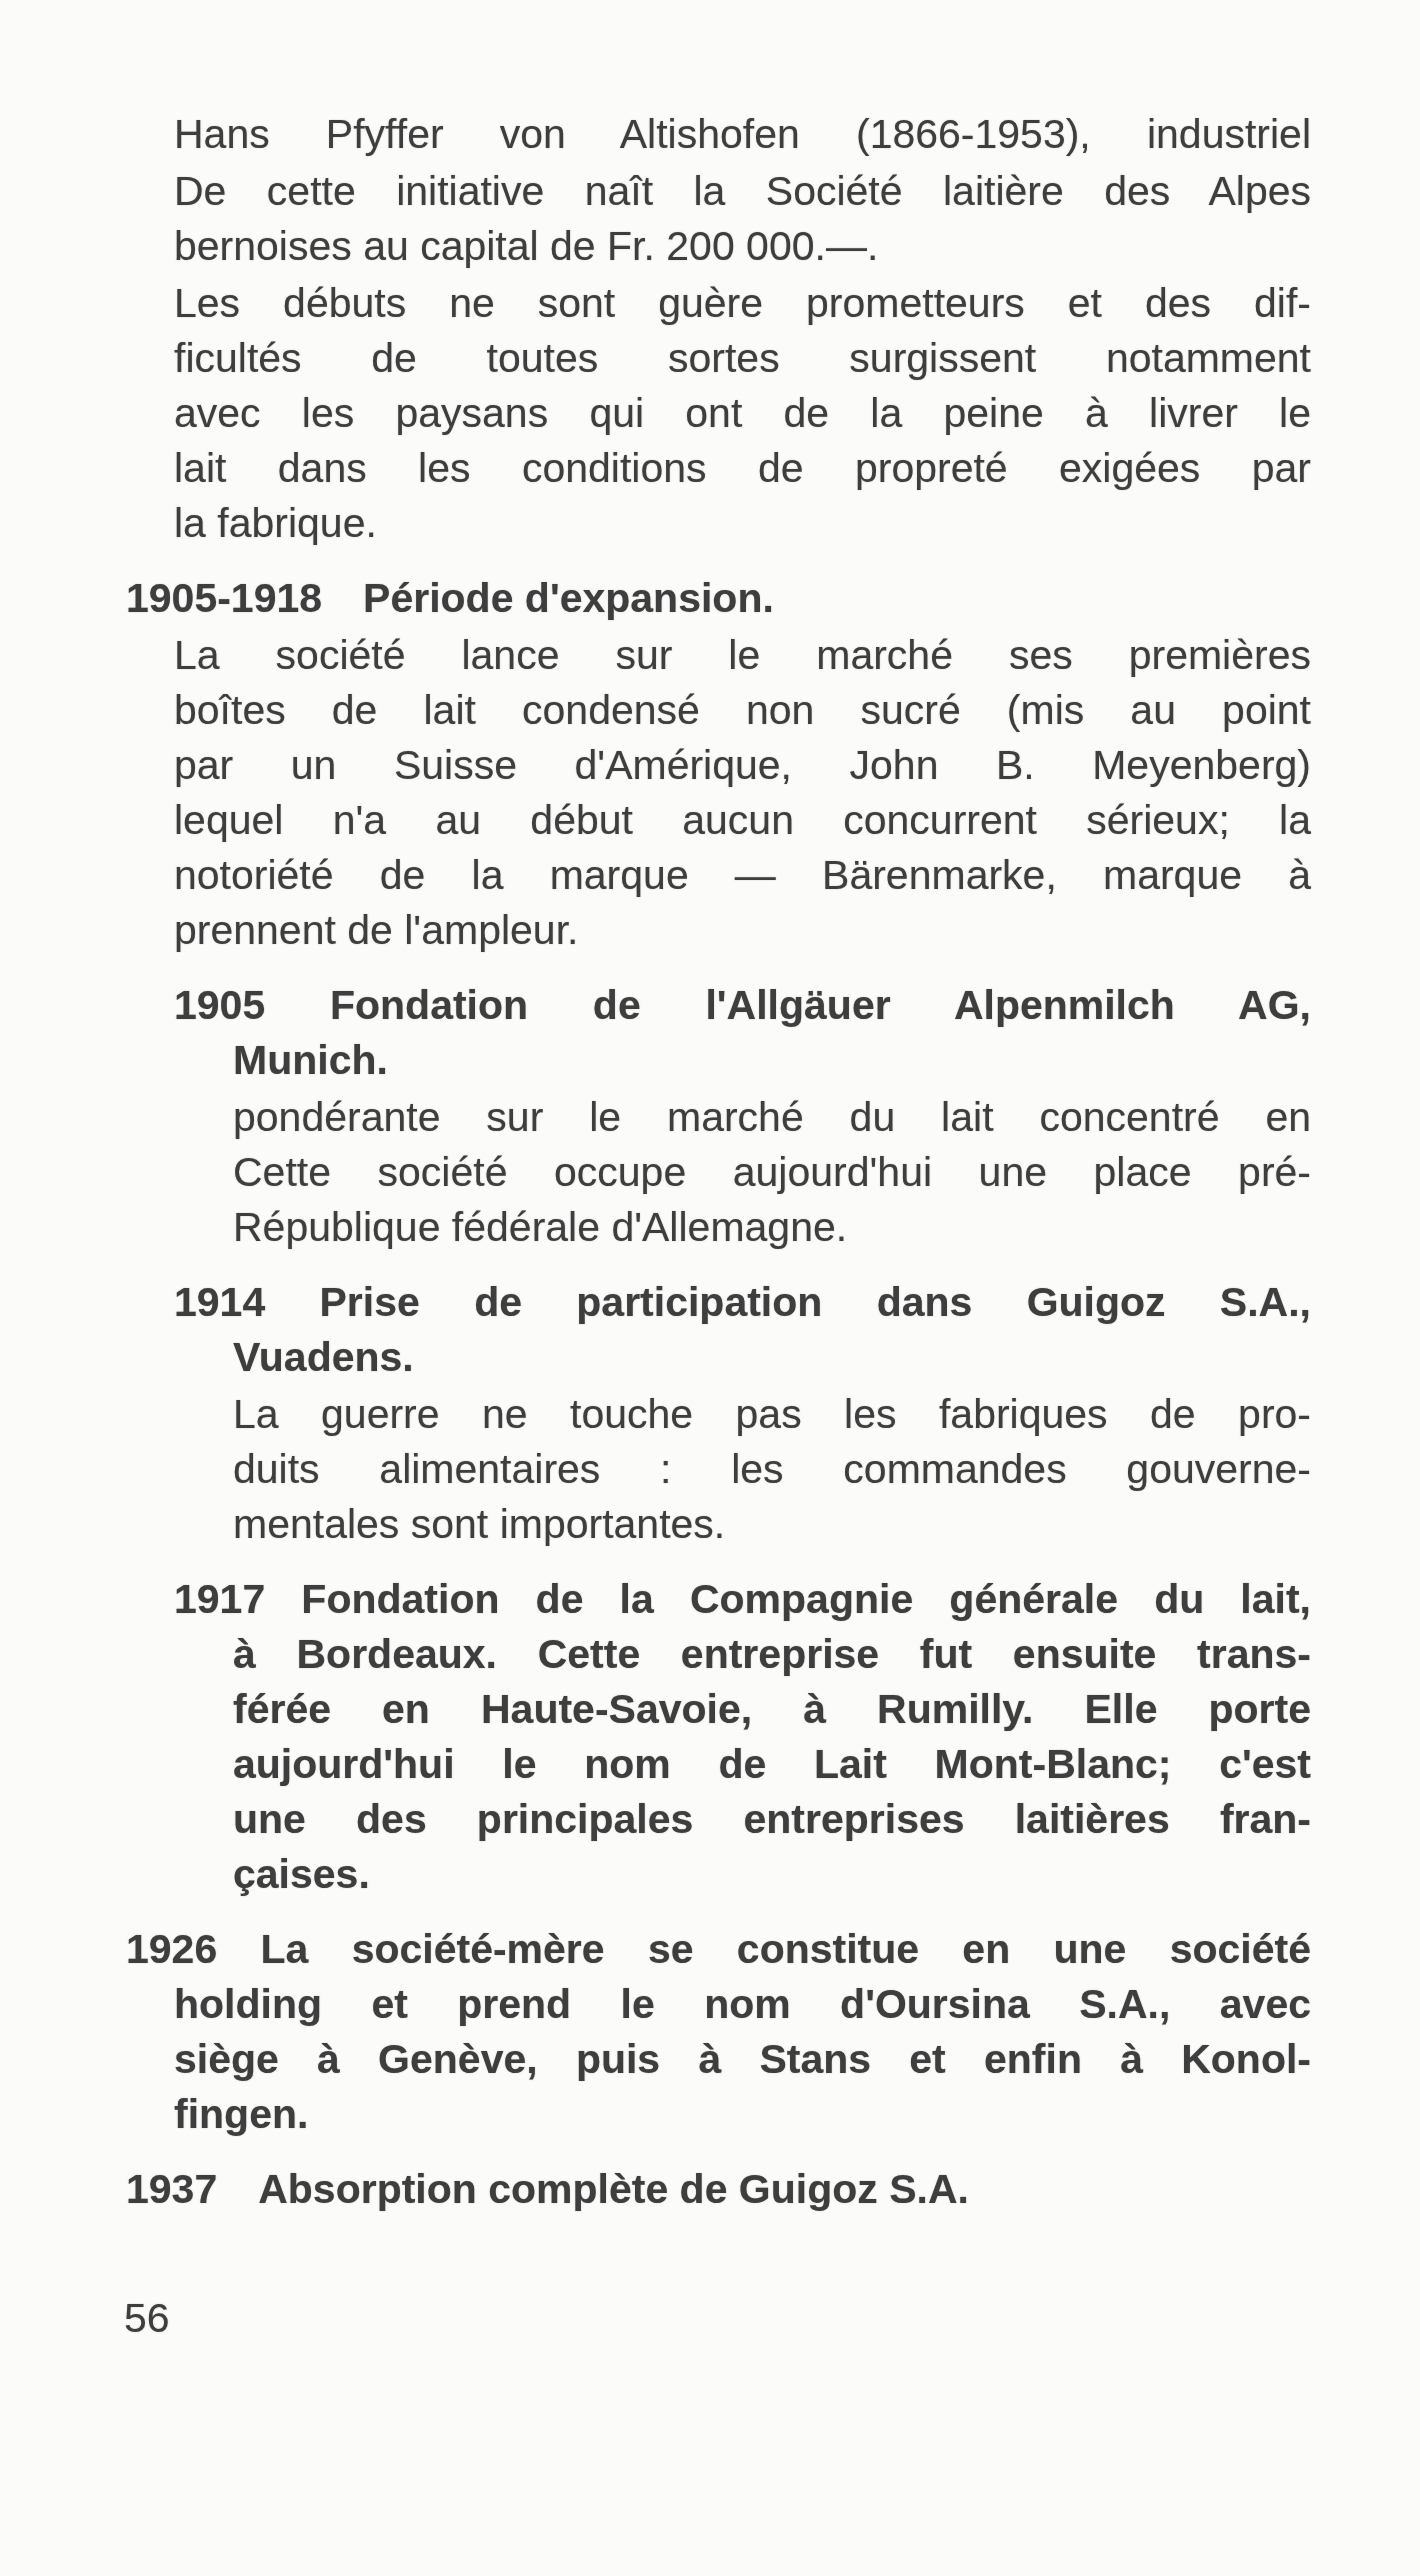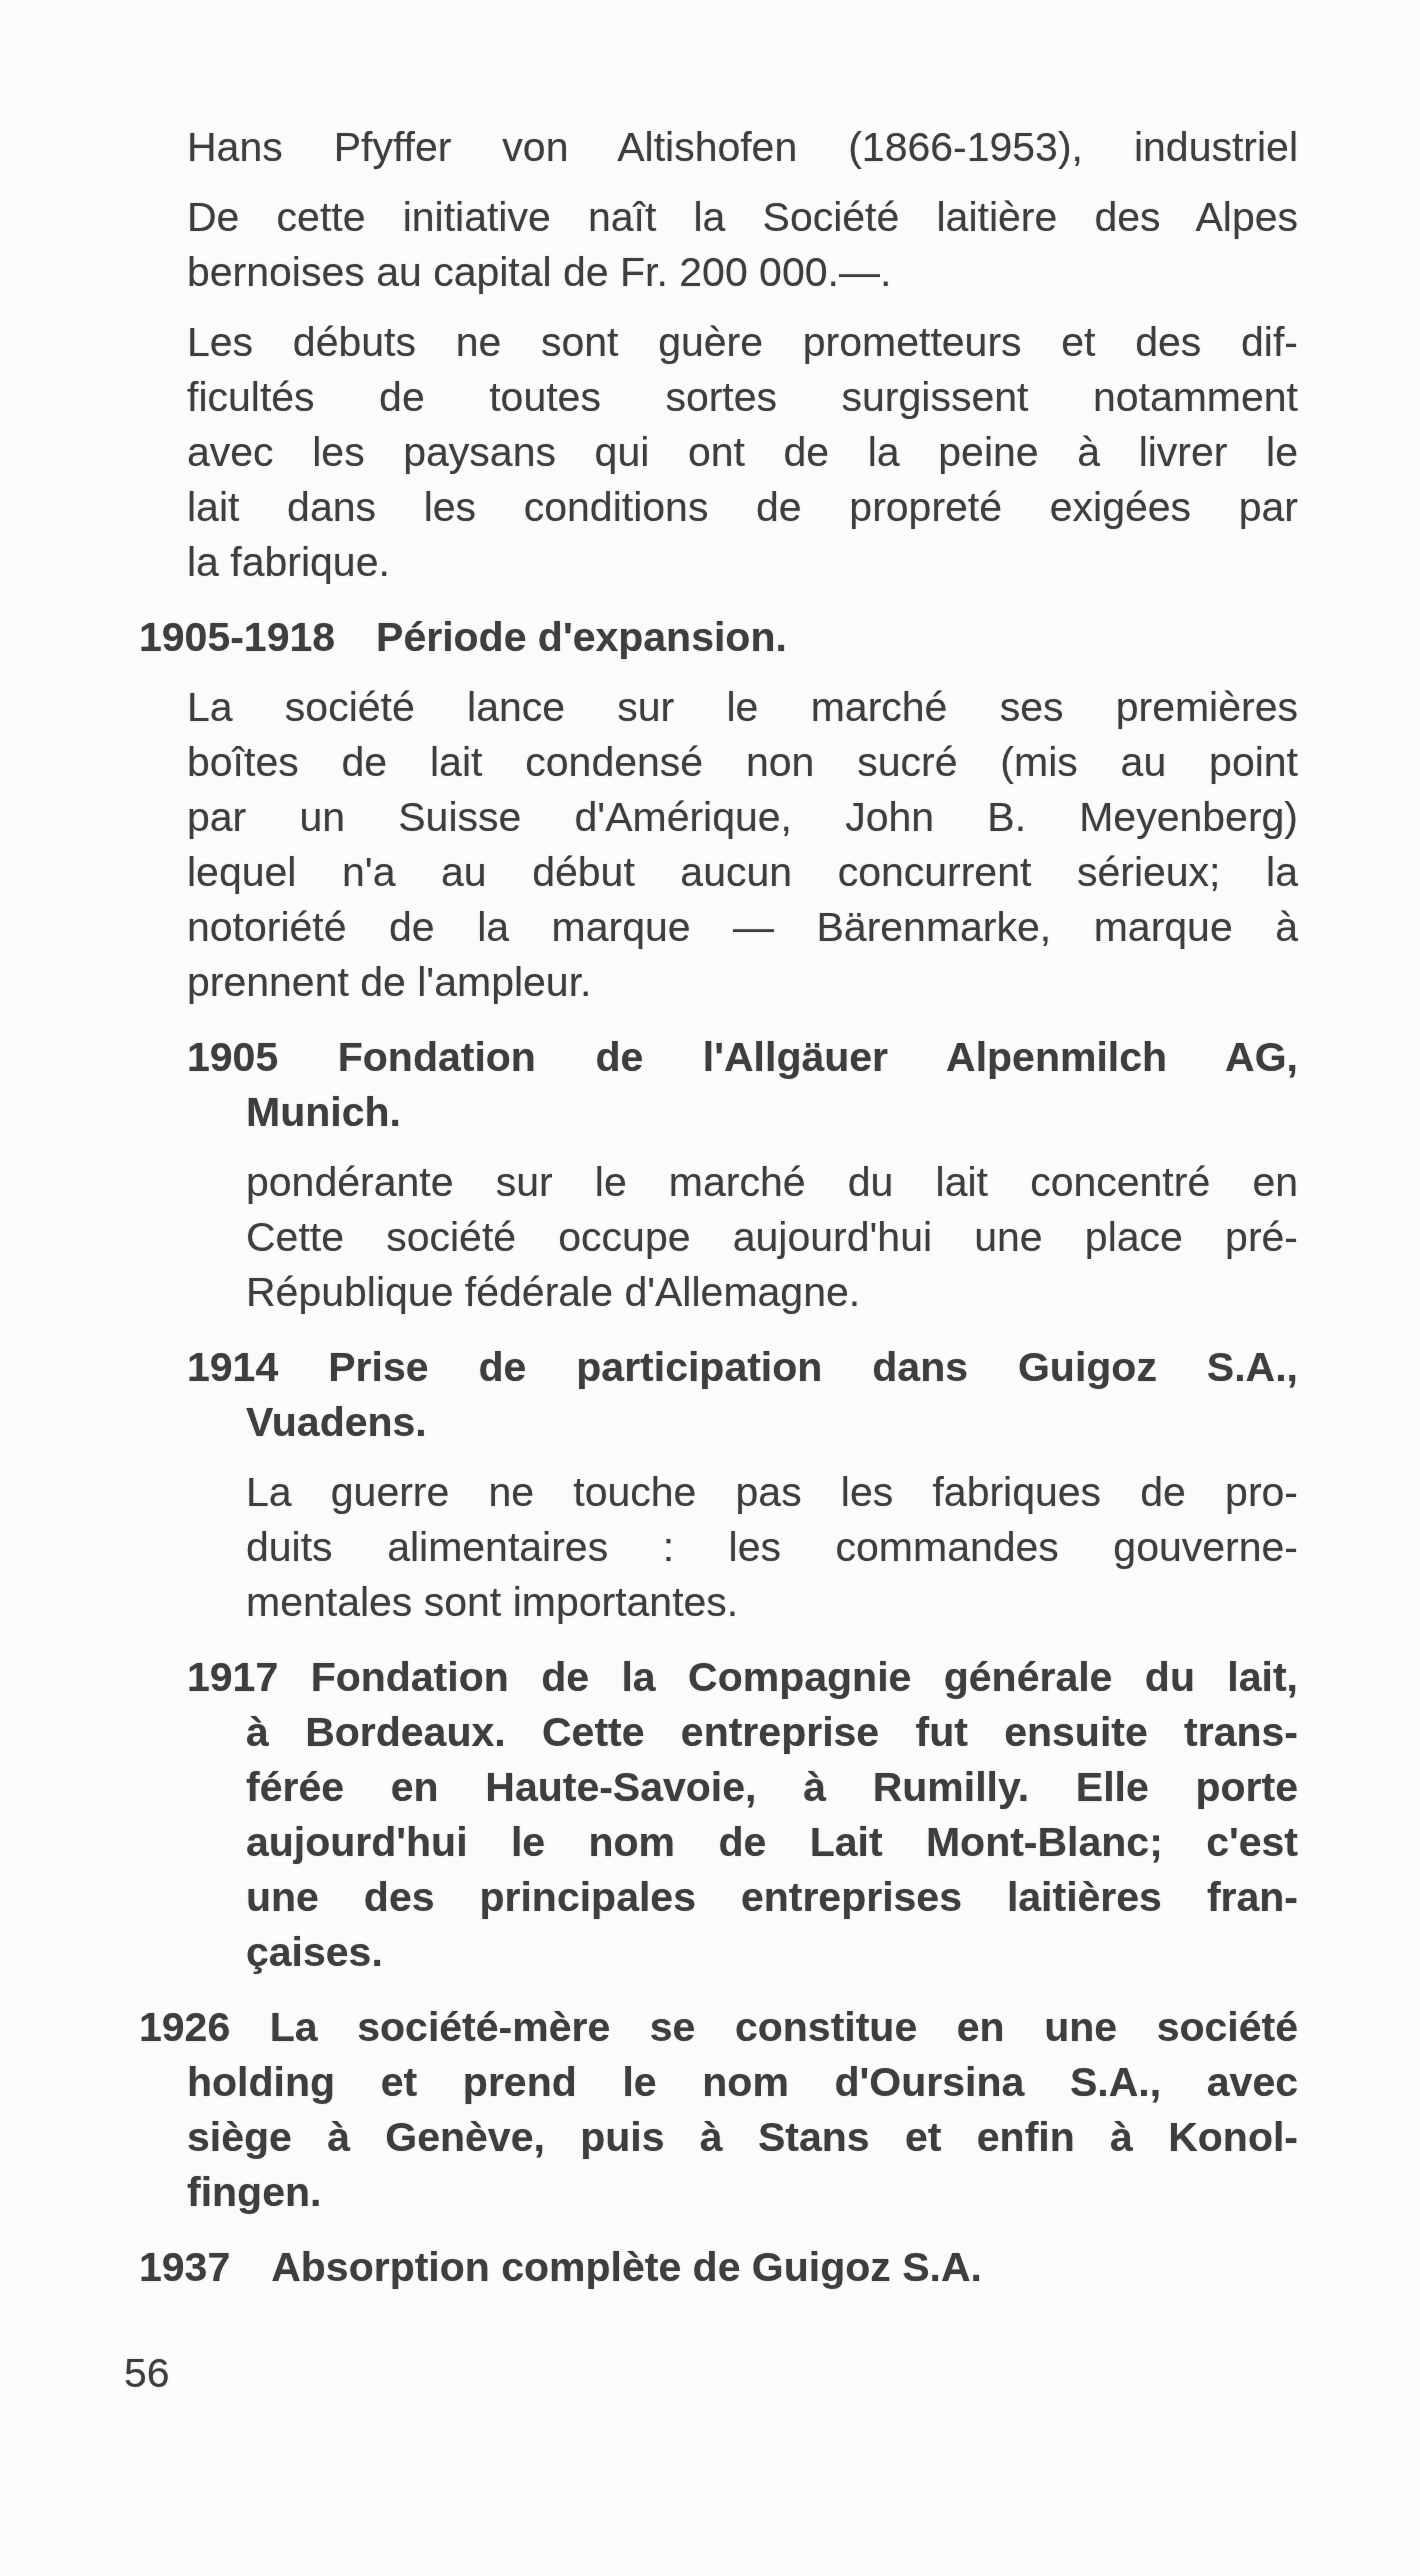--- a/index.html
+++ b/index.html
@@ -14,35 +14,35 @@
     box-sizing: border-box;
     width: 1420px;
     height: 2576px;
     padding: 105px 107px 0 124px;
     background: #fbfbf9;
     color: #3e3e3e;
     font-size: 41px;
     line-height: 55px;
     text-shadow: 0 0 1.4px rgba(70,70,70,0.38);
   }
-  .block { margin: 15px; }
+  .block { margin: 2px; }
   .block.gap { margin-top: 20px; font-weight: bold; }
   .line {
     text-align: justify;
     text-align-last: justify;
     white-space: pre-wrap;
   }
   .line.last {
     text-align: left;
     text-align-last: auto;
   }
   .indent-0 { margin-left: 0; }
   .indent-1 { margin-left: 48px; }
   .indent-2 { margin-left: 107px; }
-  .page-number { margin-top: 51px; }
+  .page-number { margin-top: 74px; }
 </style>
 </head>
 <body>
 
 <div class="page">
   <div id="text-column">
       <div class="block">
         <div class="line indent-1">Hans Pfyffer von Altishofen (1866-1953), industriel</div>
       </div>
       <div class="block">

